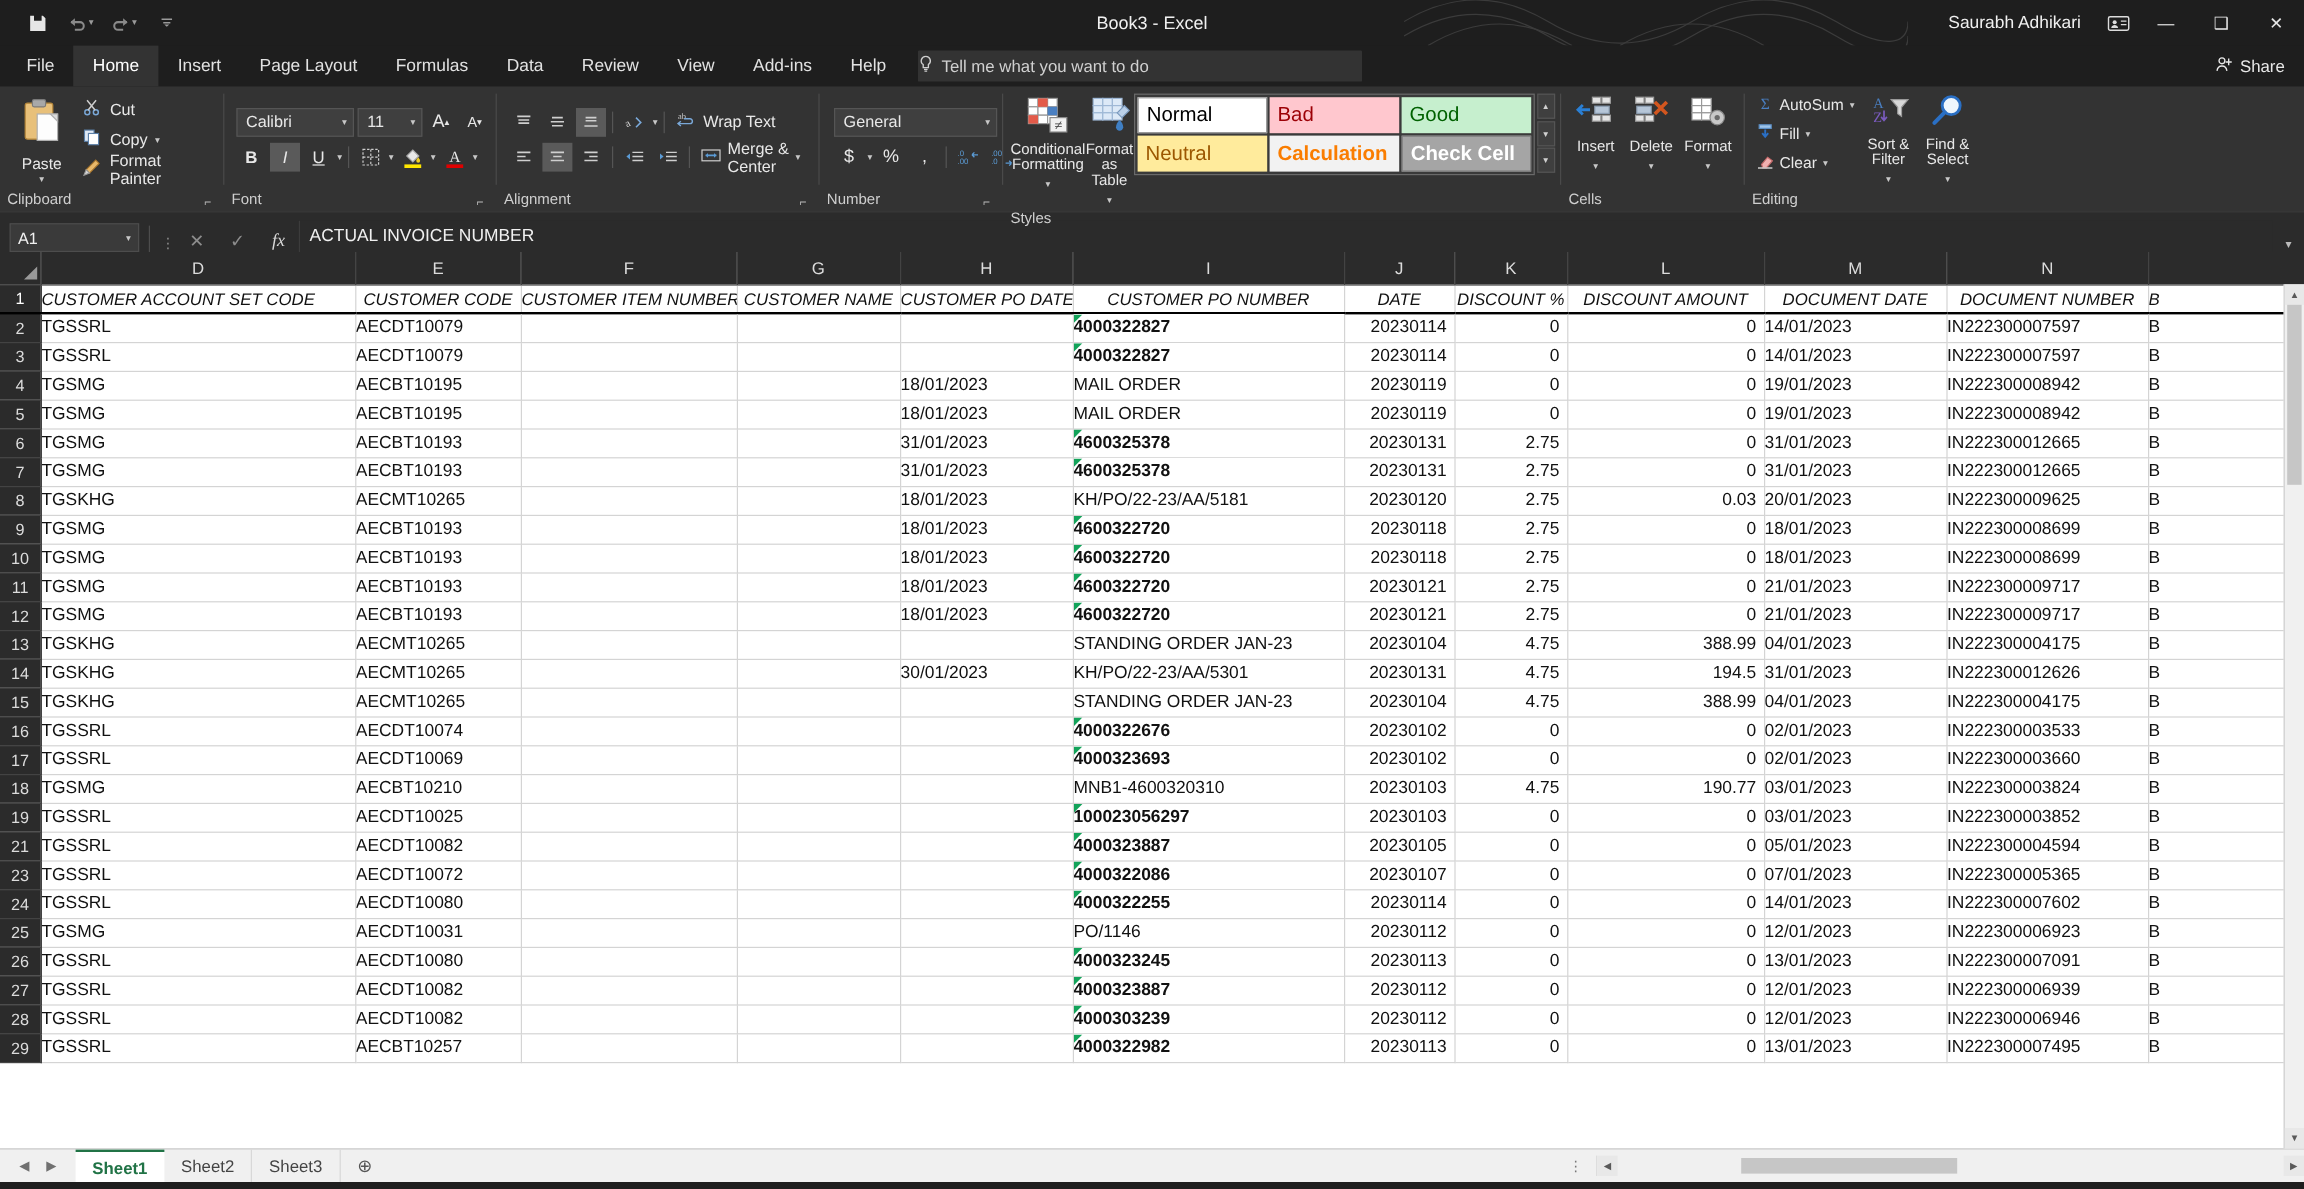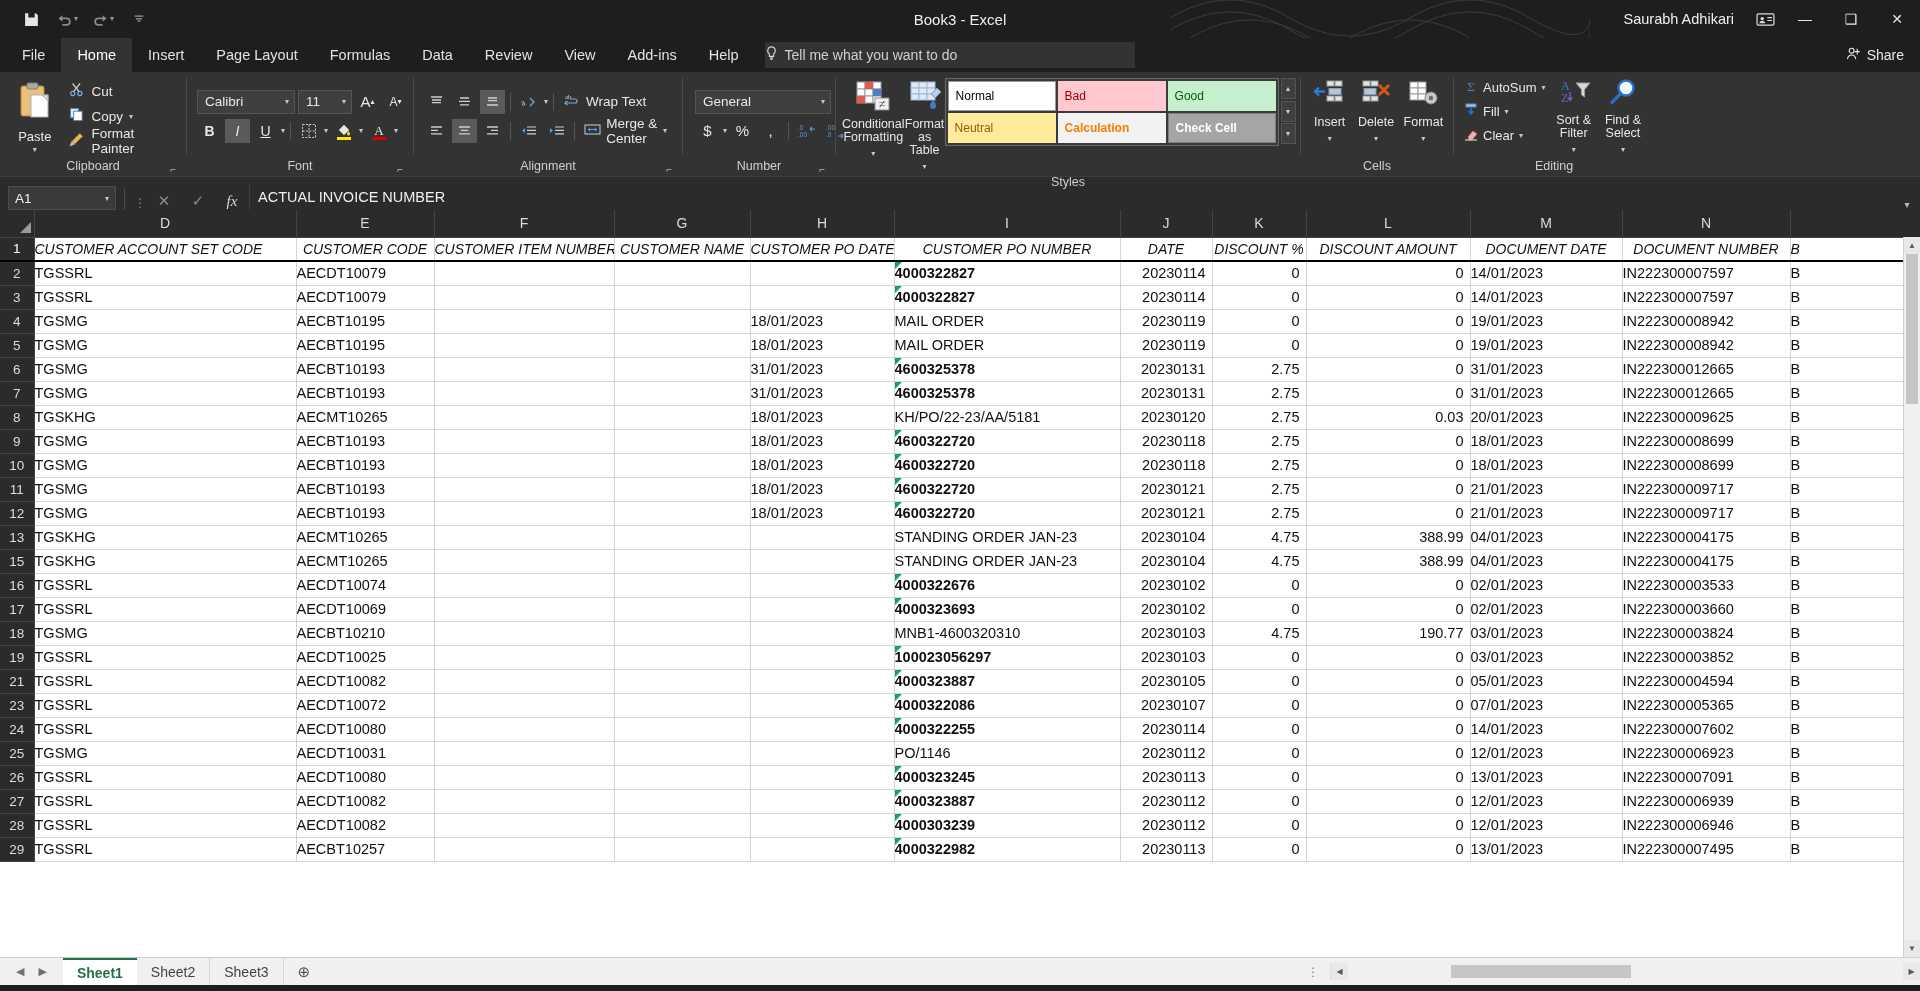--- a/index.html
+++ b/index.html
@@ -58,21 +58,21 @@
   }
 
   
   .ribbon {
     height: 104px; background: #333333; display: flex; align-items: stretch;
     position: relative; color: #e8e8e8;
   }
   .grp { display: flex; flex-direction: column; position: relative; padding: 0 6px; }
   .grp-body { flex: 1; display: flex; align-items: center; padding-top: 3px; }
   .grp-label {
-    height: 19px; font-size: 12.5px; color: #cfcfcf; text-align: center; line-height: 19px;
+    height: 19px; font-size: 12.5px; color: #cfcfcf; text-align: left; line-height: 19px;
     position: relative;
   }
   .grp-label .dlg {
     position: absolute; right: 4px; top: 3px; font-size: 10px; color: #b8b8b8;
   }
   .sep { width: 1px; background: #4a4a4a; margin: 6px 0 22px; }
 
   
   .paste-btn {
     width: 58px; display: flex; flex-direction: column; align-items: center;
@@ -109,21 +109,21 @@
   .bigbtn {
     width: 74px; display: flex; flex-direction: column; align-items: center;
     justify-content: flex-start; font-size: 12.5px; text-align: center; line-height: 13px;
     gap: 3px; padding-top: 2px;
   }
   .gallery {
     display: grid; grid-template-columns: repeat(3, 108px); grid-template-rows: 30px 30px;
     gap: 2px; border: 1px solid #6a6a6a; padding: 2px; background: #3a3a3a;
   }
   .scell {
-    display: flex; align-items: center; padding-left: 7px; font-size: 12px;
+    display: flex; align-items: center; padding-left: 7px; font-size: 17px;
     overflow: hidden; white-space: nowrap;
   }
   .gal-scroll {
     display: flex; flex-direction: column; justify-content: space-between;
     margin-left: 2px; height: 66px;
   }
   .gs { width: 15px; height: 21px; background: #3f3f3f; border: 1px solid #555;
         display:flex; align-items:center; justify-content:center; font-size: 8px; color:#d0d0d0;}
 
   
@@ -1015,20 +1015,35 @@
           <td class="cell"></td>
           <td class="cell">STANDING ORDER JAN-23</td>
           <td class="cell num">20230104</td>
           <td class="cell num">4.75</td>
           <td class="cell num">388.99</td>
           <td class="cell">04/01/2023</td>
           <td class="cell">IN222300004175</td>
           <td class="cell">B</td>
         </tr>
         <tr>
+          <td class="rowhdr">14</td>
+          <td class="cell">TGSKHG</td>
+          <td class="cell">AECMT10265</td>
+          <td class="cell"></td>
+          <td class="cell"></td>
+          <td class="cell">30/01/2023</td>
+          <td class="cell">KH/PO/22-23/AA/5301</td>
+          <td class="cell num">20230131</td>
+          <td class="cell num">4.75</td>
+          <td class="cell num">194.5</td>
+          <td class="cell">31/01/2023</td>
+          <td class="cell">IN222300012626</td>
+          <td class="cell">B</td>
+        </tr>
+        <tr>
           <td class="rowhdr">15</td>
           <td class="cell">TGSKHG</td>
           <td class="cell">AECMT10265</td>
           <td class="cell"></td>
           <td class="cell"></td>
           <td class="cell"></td>
           <td class="cell">STANDING ORDER JAN-23</td>
           <td class="cell num">20230104</td>
           <td class="cell num">4.75</td>
           <td class="cell num">388.99</td>

